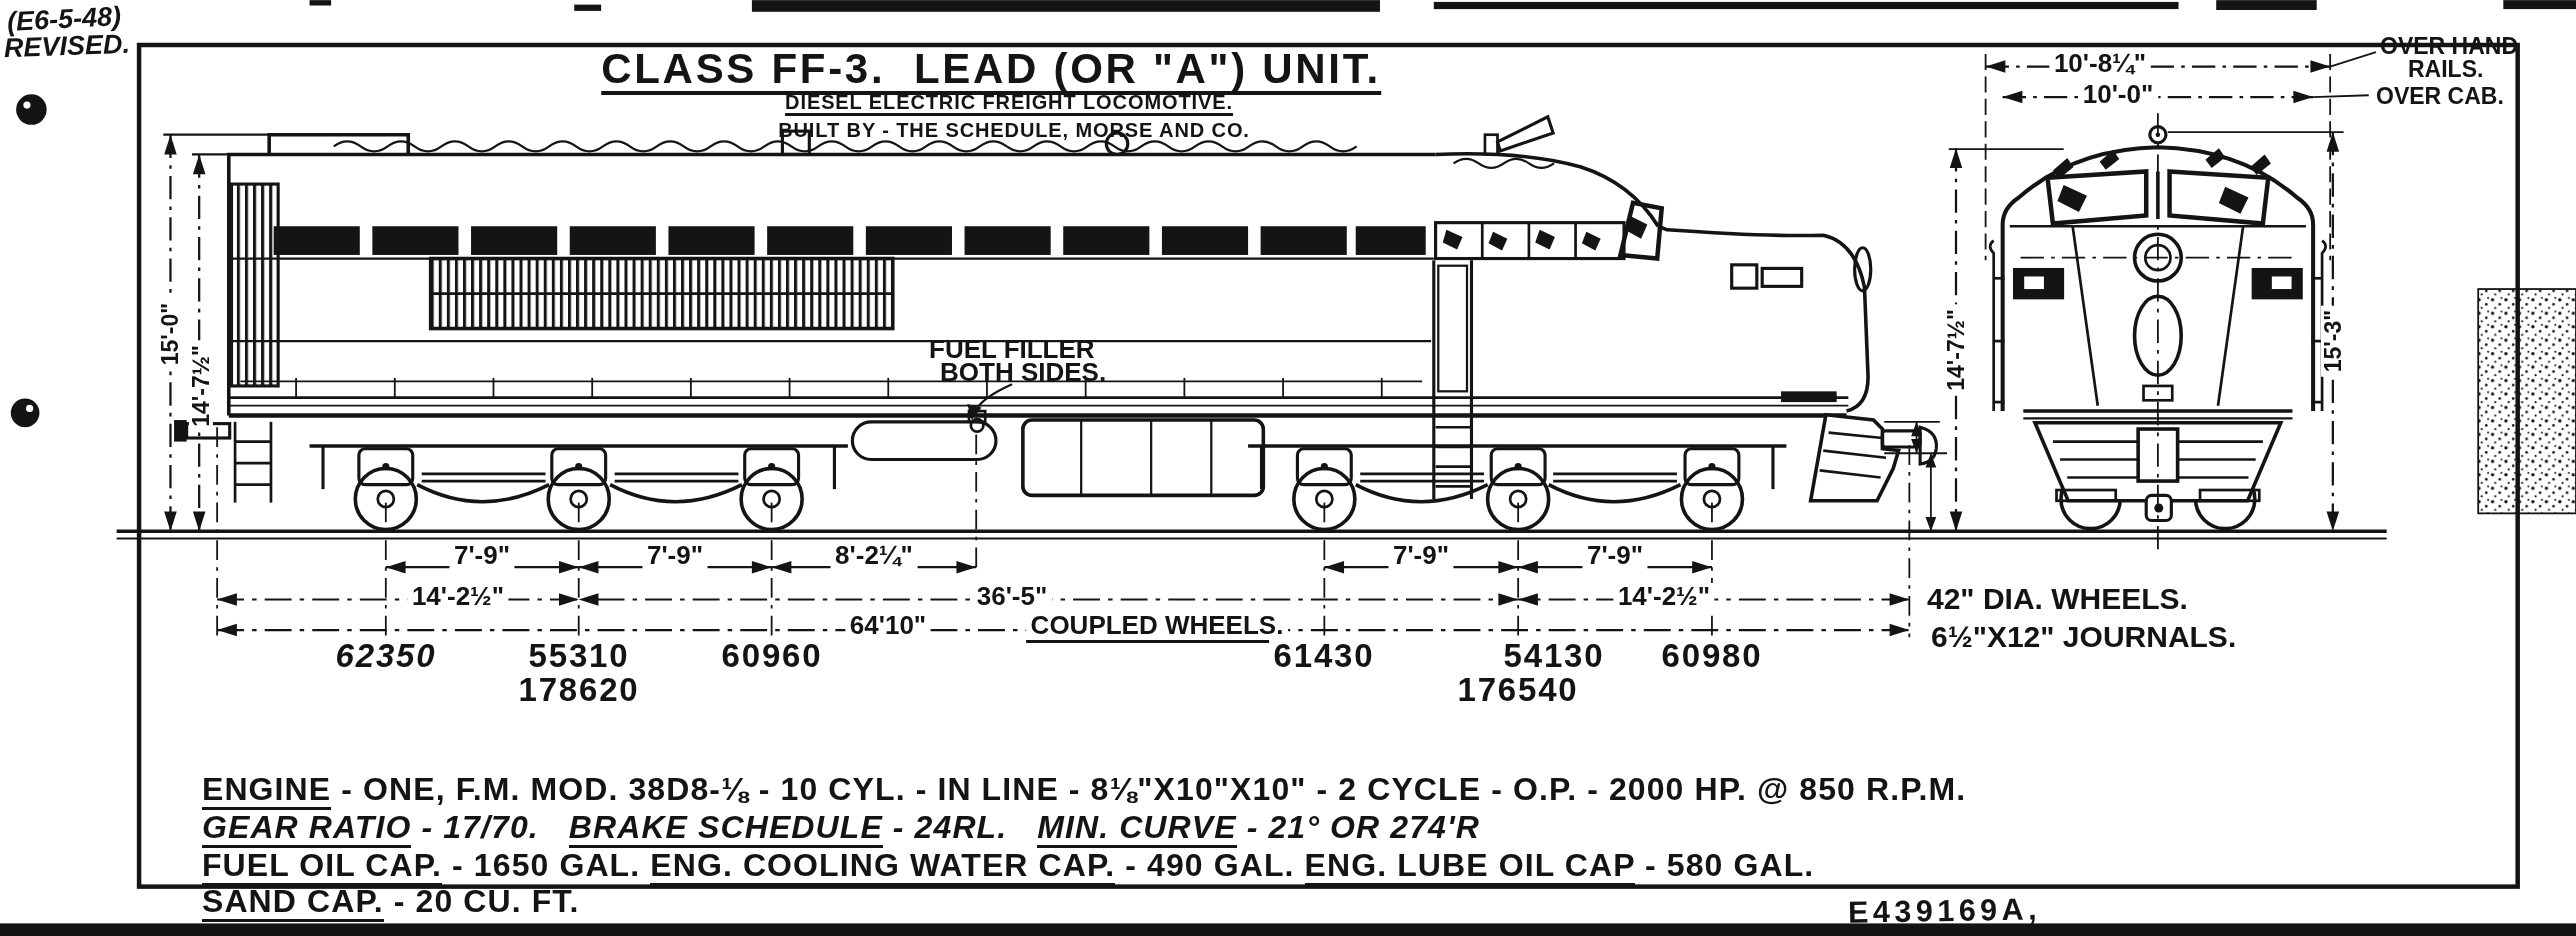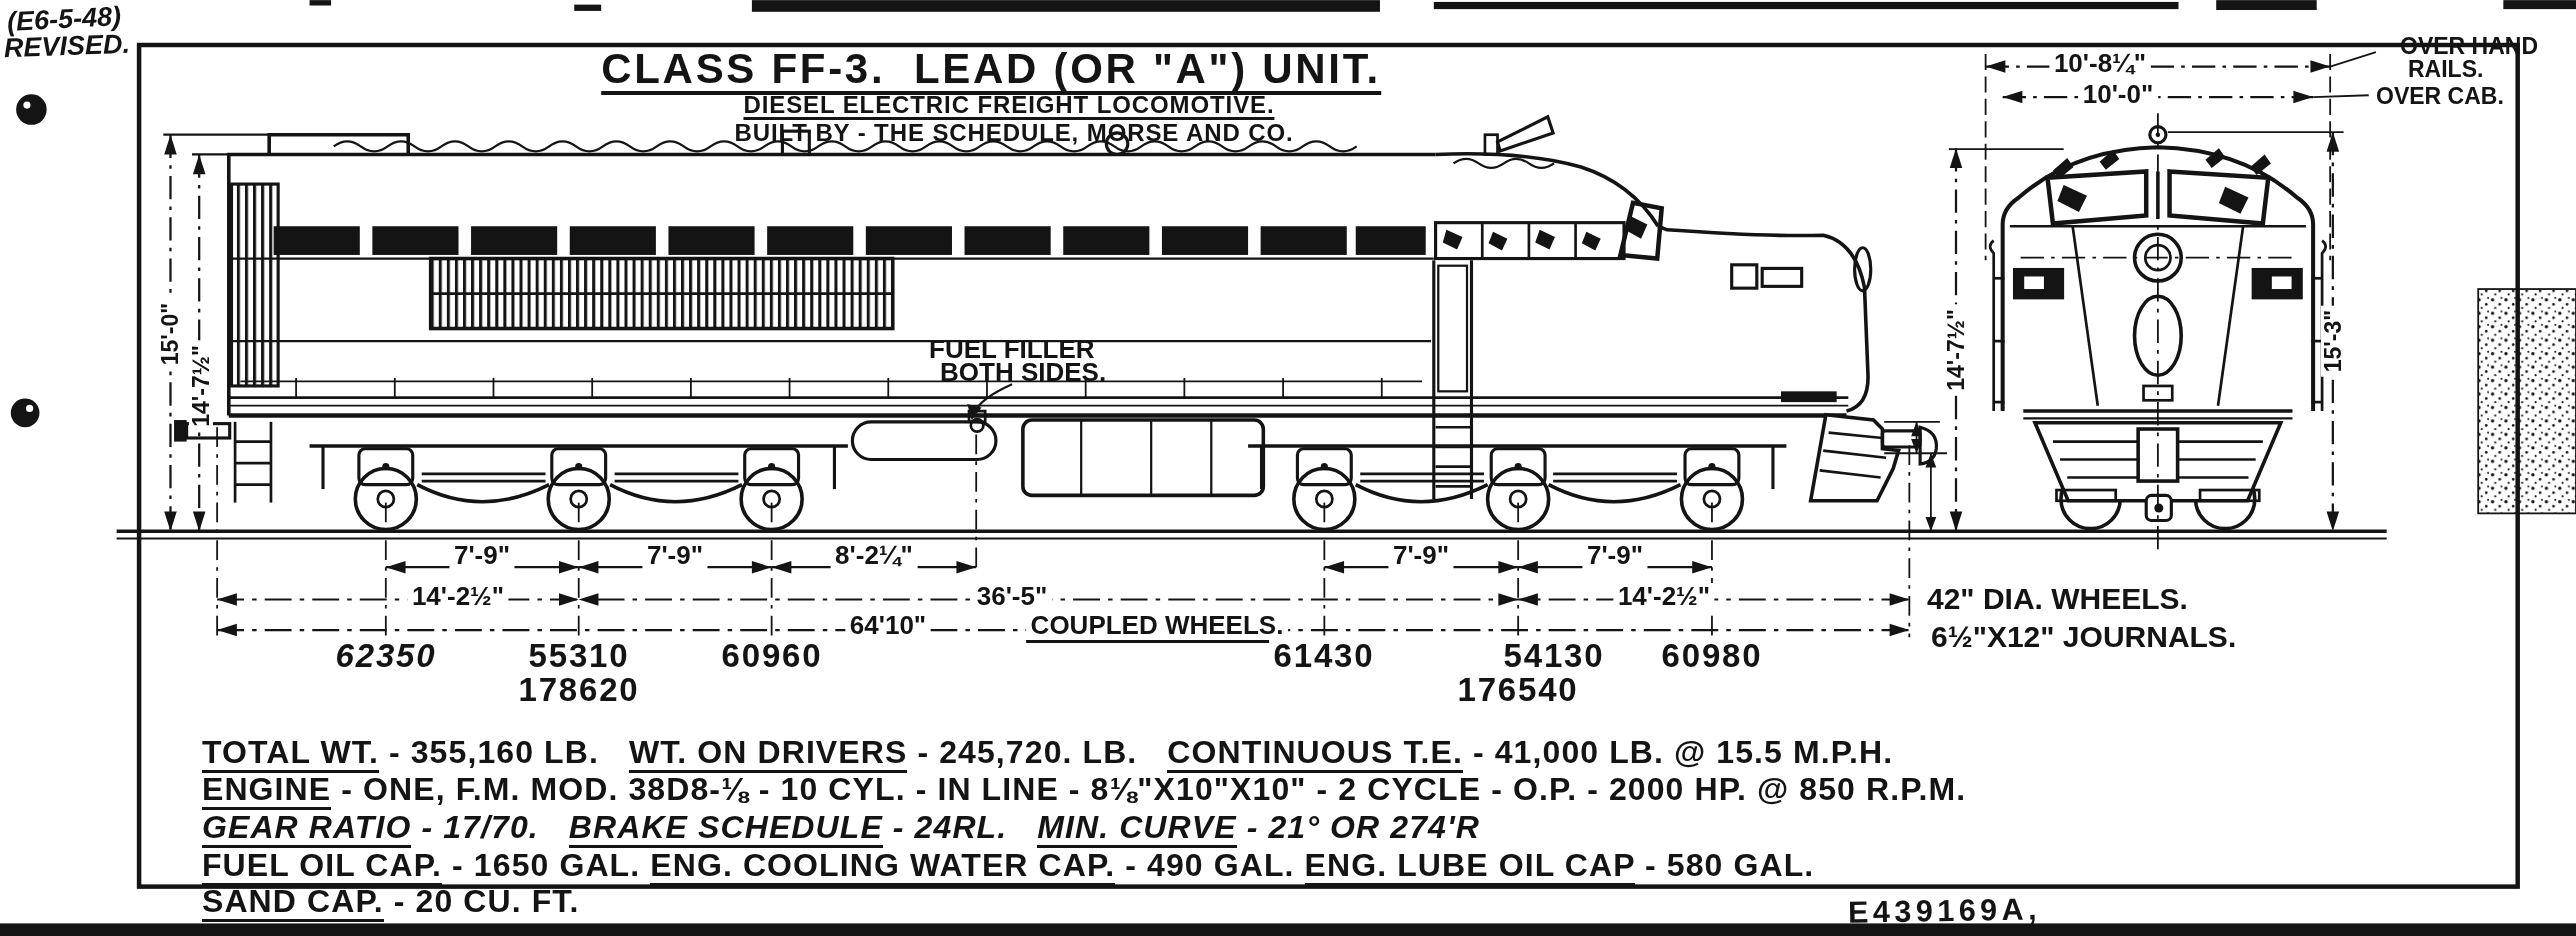--- a/index.html
+++ b/index.html
@@ -5,21 +5,21 @@
   html,body{margin:0;padding:0;background:#e8e8e4;}
   .canvas{position:relative;width:2576px;height:937px;background:#ffffff;overflow:hidden;
           font-family:"Liberation Sans",sans-serif;color:#141414;}
   svg{position:absolute;left:0;top:0;}
   .txt{position:absolute;font-weight:bold;white-space:pre;line-height:1.05;}
   .ctr{transform:translate(-50%,0);}
   .rot{transform:translate(-50%,-50%) rotate(-90deg);}
   .mask{background:#ffffff;padding:0 4.5px;}
   .ul{border-bottom:3.6px solid #141414;padding-bottom:0.9px;}
   .title1{font-size:42px;letter-spacing:2.7px;}
-  .title2{font-size:24px;letter-spacing:0.9px;}
+  .title2{font-size:20px;letter-spacing:0.9px;}
   .dim{font-size:26px;}
   .dimsm{font-size:23px;}
   .wt{font-size:33px;letter-spacing:1.8px;}
   .spec{font-size:32px;letter-spacing:1.1px;white-space:pre;}
   .spec .ul{border-bottom:3.6px solid #141414;padding-bottom:0px;}
   .note{font-size:30px;}
   .hand{font-style:italic;font-size:27px;font-weight:bold;}
   .dwgno{font-size:30.5px;letter-spacing:4.5px;transform:rotate(-1deg);}
 </style>
 </head>
@@ -416,33 +416,30 @@
   <div class="txt wt ctr mask" style="left:772px;top:639px;">60960</div>
   <div class="txt wt ctr mask" style="left:1324px;top:639px;">61430</div>
   <div class="txt wt ctr mask" style="left:1518px;top:639px;margin-left:36px;">54130</div>
   <div class="txt wt ctr mask" style="left:1712px;top:639px;">60980</div>
 
   <div class="txt wt ctr mask" style="left:579px;top:673px;">178620</div>
   <div class="txt wt ctr mask" style="left:1518px;top:673px;">176540</div>
 
   <div class="txt dim ctr mask" style="left:2100px;top:50px;">10'-8¼"</div>
   <div class="txt dim ctr mask" style="left:2118px;top:81px;">10'-0"</div>
-  <div class="txt dimsm" style="left:2380px;top:34px;margin-left:20px;">OVER HAND</div>
+  <div class="txt dimsm" style="left:2380px;top:34px;">OVER HAND</div>
   <div class="txt dimsm" style="left:2408px;top:57px;">RAILS.</div>
   <div class="txt dimsm" style="left:2376px;top:84px;">OVER CAB.</div>
 
   <div class="txt dimsm rot mask" style="left:1956px;top:350px;">14'-7½"</div>
   <div class="txt dimsm rot mask" style="left:2333px;top:341px;">15'-3"</div>
 
   <div class="txt note" style="left:1927px;top:583px;">42" DIA. WHEELS.</div>
   <div class="txt note" style="left:1931px;top:621px;">6½"X12" JOURNALS.</div>
 
-  <div class="txt spec" style="left:162px;top:702px;">
-    <span class="ul">TOTAL WT.</span><span> - 355,160 LB.   </span><span class="ul">WT. ON DRIVERS</span><span> - 245,720. LB.   </span><span class="ul">CONTINUOUS T.E.</span><span> - 41,000 LB. @ 15.5 M.P.H.</span>
-  </div>
   <div class="txt spec" style="left:162px;top:739px;">
     <span class="ul">ENGINE</span><span> - ONE, F.M. MOD. 38D8-⅛ - 10 CYL. - IN LINE - 8⅛"X10"X10" - 2 CYCLE - O.P. - 2000 HP. @ 850 R.P.M.</span>
   </div>
   <div class="txt spec" style="left:162px;top:777px;font-style:italic;">
     <span class="ul">GEAR RATIO</span><span> - 17/70.   </span><span class="ul">BRAKE SCHEDULE</span><span> - 24RL.   </span><span class="ul">MIN. CURVE</span><span> - 21° OR 274'R</span>
   </div>
   <div class="txt spec" style="left:162px;top:815px;">
     <span class="ul">FUEL OIL CAP.</span><span> - 1650 GAL. </span><span class="ul">ENG. COOLING WATER CAP.</span><span> - 490 GAL. </span><span class="ul">ENG. LUBE OIL CAP</span><span> - 580 GAL.</span>
   </div>
   <div class="txt spec" style="left:162px;top:851px;">

